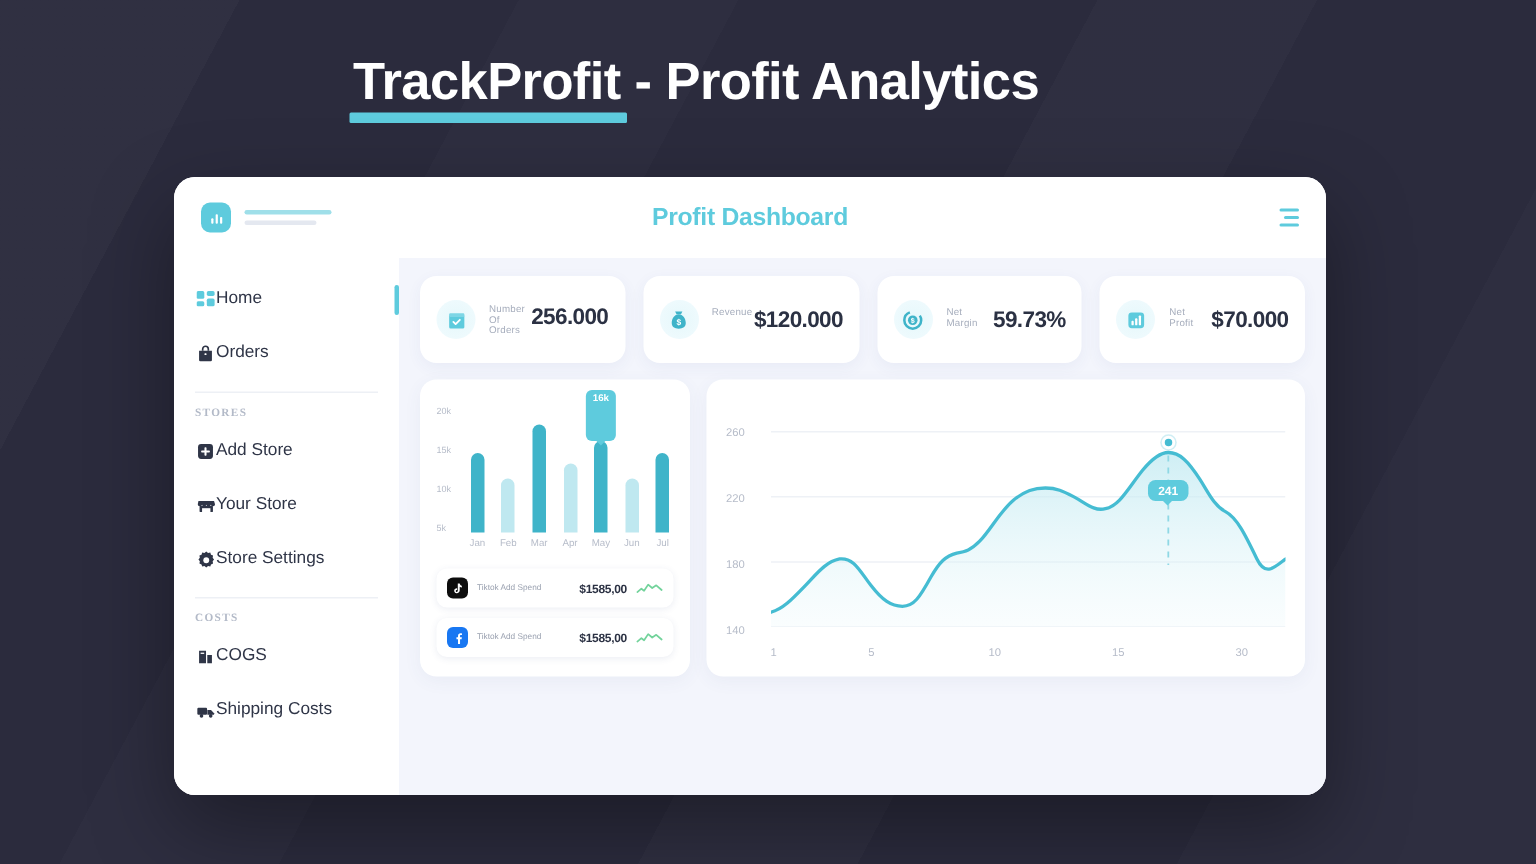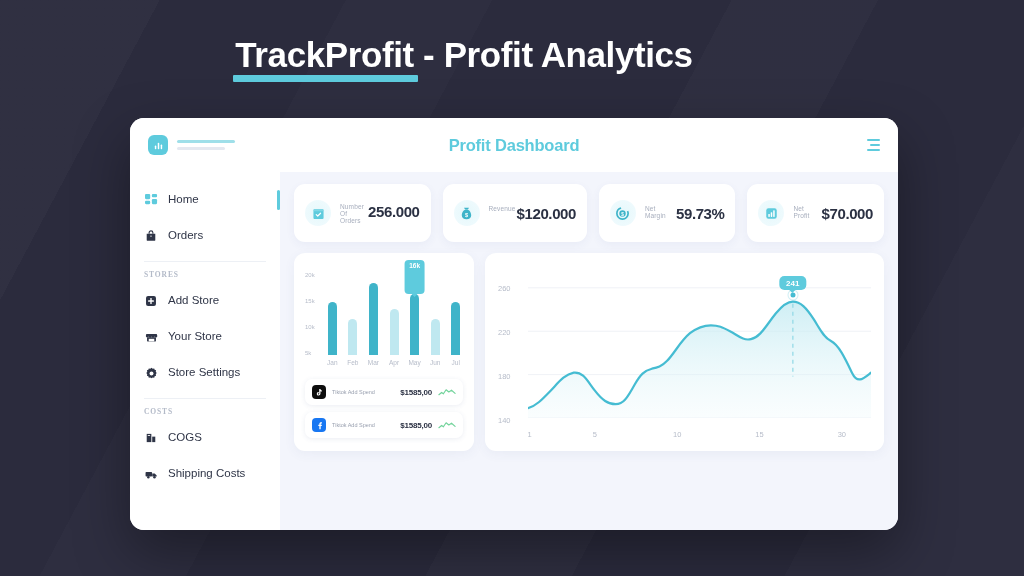--- a/index.html
+++ b/index.html
@@ -32,21 +32,21 @@
   .hero .brand{
     position:relative; display:inline-block; padding-bottom:2px;
   }
   .hero .brand .underline{
     position:absolute; left:-2px; right:-4px; bottom:-5px; height:7px;
     background:#5ecbdd; border-radius:1px;
   }
 
   
   .window{
-    position:absolute; left:130px; top:118px;
+    position:absolute; left:116px; top:118px;
     width:768px; height:412px;
     background:#ffffff;
     border-radius:14px;
     overflow:hidden;
     box-shadow:0 22px 55px rgba(0,0,0,0.36);
   }
 
   
   .topbar{
     height:54px; background:#ffffff;
@@ -77,21 +77,21 @@
 
   
   .app-body{ display:flex; height:358px; }
 
   
   .sidebar{
     width:150px; background:#ffffff; flex:0 0 150px;
     padding:10px 0 0 0; position:relative;
   }
   .nav-item{
-    display:flex; align-items:center; gap:10px;
+    display:flex; align-items:center; 
     height:36px; padding:0 14px; position:relative;
     font-size:11.5px; color:#2f3547;
   }
   .nav-item.active{ color:#2f3547; }
   .nav-item .active-bar{
     position:absolute; right:0; top:8px; width:3px; height:20px;
     background:#5ecbdd; border-radius:2px;
   }
   .nav-icon{ width:14px; height:14px; flex:0 0 14px; display:flex; align-items:center; justify-content:center; }
   .nav-label{ line-height:1; }
@@ -183,21 +183,21 @@
 
   
   .line-wrap{ position:relative; height:168px; margin-top:10px; }
   .line-ylab span{ position:absolute; left:0; font-size:7.5px; color:#b6bcc9; transform:translateY(-50%); }
   .line-xlab{ position:absolute; bottom:0; left:30px; right:0; height:12px; }
   .line-xlab span{ position:absolute; font-size:7.5px; color:#b6bcc9; transform:translateX(-50%); }
   .line-plot{ position:absolute; left:30px; right:0; top:4px; height:140px; }
   .line-tip{
     position:absolute; background:#5ecbdd; color:#fff;
     font-size:8px; font-weight:bold; padding:2.5px 7px; border-radius:5px;
-    transform:translateX(-50%); white-space:nowrap;
+    transform:translateX(-50%); white-space:nowrap;margin-top:44px;
   }
   .line-tip::after{
     content:""; position:absolute; left:50%; bottom:-3px; transform:translateX(-50%);
     border-left:4px solid transparent; border-right:4px solid transparent;
     border-top:4px solid #5ecbdd;
   }
 </style>
 </head>
 <body>
 

